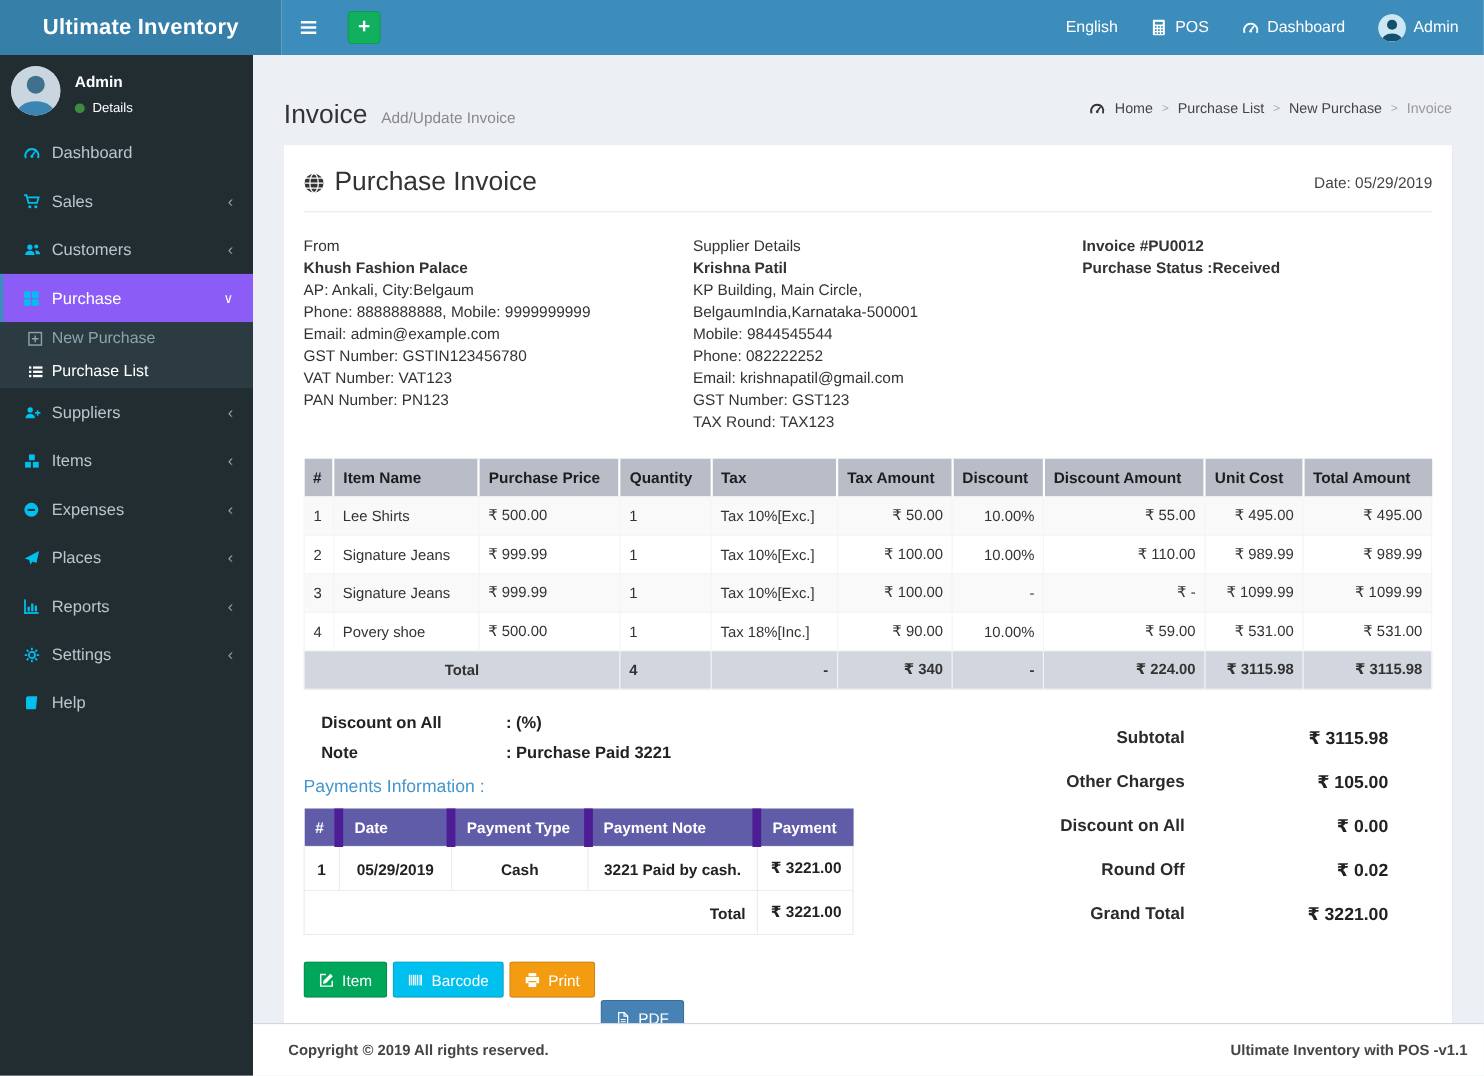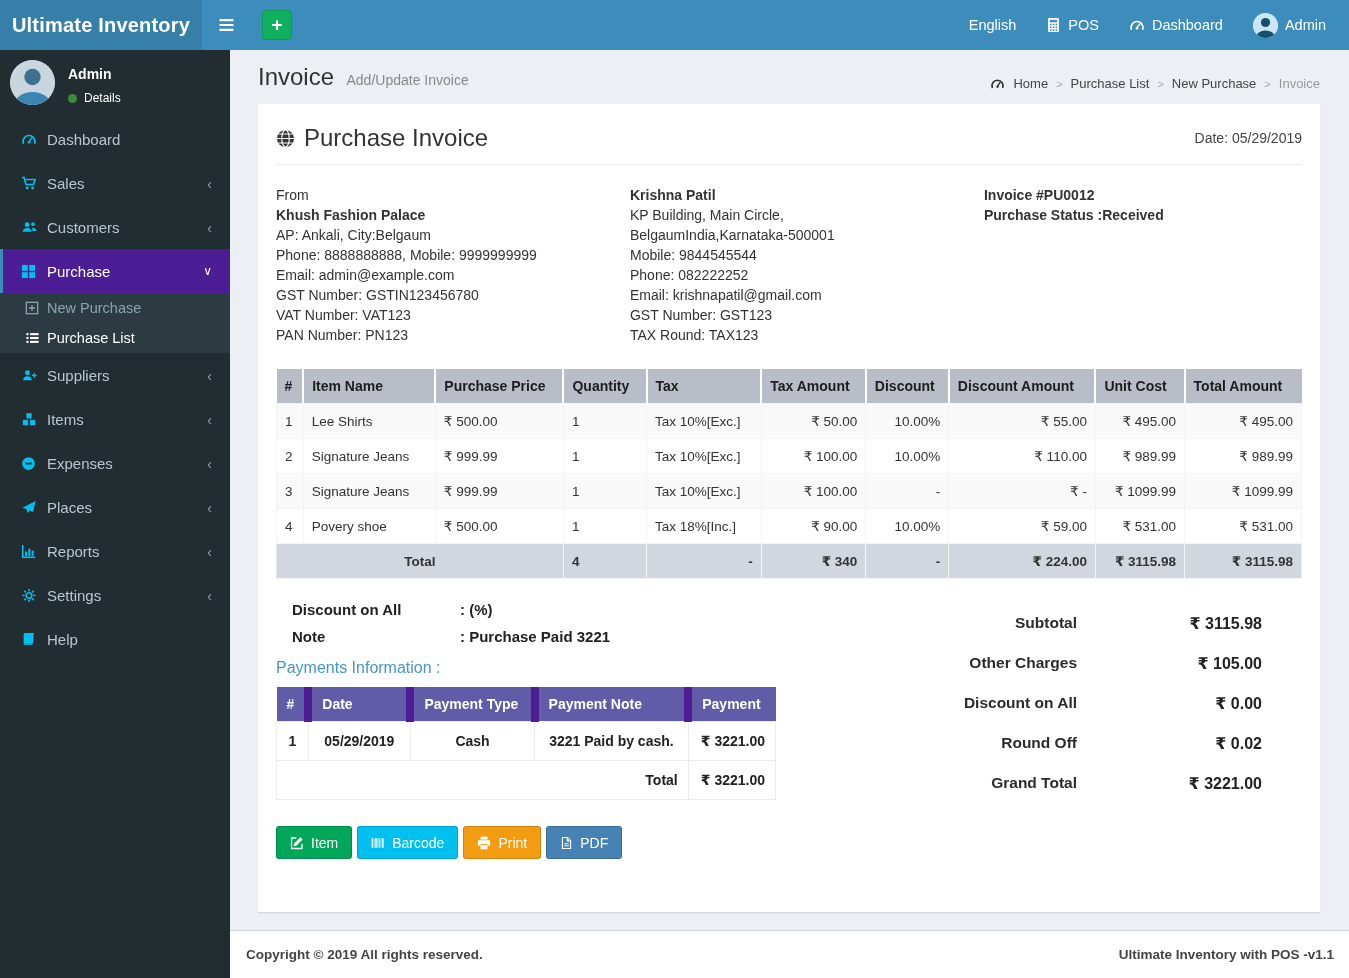--- a/index.html
+++ b/index.html
@@ -2,21 +2,21 @@
 <html><head>
 <meta charset="utf-8">
 <style>
   * { margin:0; padding:0; box-sizing:border-box; }
   html,body { width:1349px; height:978px; overflow:hidden; }
   body { font-family:"Liberation Sans","DejaVu Sans",sans-serif; color:#333; background:#ecf0f5; }
   .app { width:1349px; height:978px; display:flex; flex-direction:column; }
 
   
   .navbar { height:50px; display:flex; flex:0 0 50px; }
-  .logo { width:202px; background:#367fa9; color:#fff; display:flex; align-items:center; justify-content:center;
+  .logo { width:256px; background:#367fa9; color:#fff; display:flex; align-items:center; justify-content:center;
           font-size:20px; font-weight:bold; letter-spacing:.2px; }
   .nav-rest { flex:1; background:#3c8dbc; display:flex; align-items:center; color:#fff; }
   .nav-toggle { padding:0 16px; height:50px; display:flex; align-items:center; cursor:pointer; }
   .add-btn { width:30px; height:30px; margin-left:11px; background:#10b05f; border:1px solid #0d9a52; border-radius:4px;
              color:#fff; font-size:19px; font-weight:bold; display:flex; align-items:center; justify-content:center; }
   .nav-spacer { flex:1; }
   .nav-item { display:flex; align-items:center; gap:7px; padding:0 15px; height:50px; font-size:14.5px; }
   .nav-right { display:flex; align-items:center; padding-right:8px; }
   .nav-avatar { width:25px; height:25px; border-radius:50%; background:#cde6f4; overflow:hidden; position:relative; flex:0 0 25px; }
 
@@ -26,31 +26,31 @@
   .avatar { width:45px; height:45px; border-radius:50%; background:#c9d6df; overflow:hidden; flex:0 0 45px; }
   .user-name { color:#fff; font-weight:bold; font-size:14px; margin-top:6px; }
   .user-status { display:flex; align-items:center; gap:7px; margin-top:9px; font-size:12px; color:#fff; }
   .dot { width:9px; height:9px; border-radius:50%; background:#3d8b40; }
   .menu { list-style:none; }
   .menu-item { height:44px; display:flex; align-items:center; padding:0 18px; font-size:15px; cursor:pointer;
                border-left:3px solid transparent; }
   .menu-item .mi-icon { width:26px; color:#00c0ef; display:flex; align-items:center; }
   .menu-item .mi-label { flex:1; }
   .menu-item .chev { color:#8aa4af; font-size:15px; }
-  .menu-item.active { border-left-color:#3c8dbc; background:#4c1d95; color:#fff; }
+  .menu-item.active { border-left-color:#3c8dbc; background:#8b5cf6; color:#fff; }
   .menu-item.active .chev { color:#fff; font-size:12px; }
   .submenu { background:#2c3b41; list-style:none; }
   .submenu-item { height:30px; display:flex; align-items:center; padding:0 18px 0 25px; font-size:14.5px; color:#8aa4af; cursor:pointer; }
   .submenu-item .mi-icon { width:22px; color:inherit; display:flex; align-items:center; }
   .submenu-item.active { color:#fff; }
 
   
   .content-wrapper { flex:1; display:flex; flex-direction:column; min-width:0; background:#ecf0f5; }
   .content { flex:1; padding:13px 29px 0 28px; overflow:hidden; }
-  .content-header { display:flex; align-items:flex-end; justify-content:space-between; }
+  .content-header { display:flex; align-items:flex-start; justify-content:space-between;margin-top:28px; }
   .page-title { font-size:24px; color:#333; font-weight:normal; }
   .page-subtitle { font-size:14px; color:#888; margin-left:8px; }
   .breadcrumb { display:flex; align-items:center; gap:8px; font-size:13px; color:#444; }
   .breadcrumb .sep { color:#a8a8a8; font-size:11px; }
   .breadcrumb .current { color:#999; }
   .crumb { cursor:pointer; }
 
   .box { background:#fff; margin-top:13px; padding:20px 18px 25px 18px; box-shadow:0 1px 1px rgba(0,0,0,.1); height:808px; }
   .box-header { display:flex; align-items:center; justify-content:space-between; }
   .box-title { display:flex; align-items:center; gap:9px; font-size:24px; color:#333; }
@@ -91,24 +91,24 @@
 
   .summary { width:442px; margin-left:auto; margin-right:40px; margin-top:2px; }
   .srow { display:flex; align-items:center; height:40px; }
   .slabel { flex:1; text-align:right; font-weight:bold; font-size:15.5px; color:#2b2b2b; }
   .sval { width:185px; flex:0 0 185px; text-align:right; font-weight:bold; font-size:16px; color:#222; }
 
   .buttons { display:flex; gap:5px; margin-top:23px; }
   .btn { height:33px; padding:0 13px; border-radius:3px; color:#fff; font-size:14px; display:flex; align-items:center; gap:7px;
          border:1px solid rgba(0,0,0,.15); cursor:pointer; }
   .btn-edit { background:#00a65a; } .btn-barcode { background:#00c0ef; }
-  .btn-print { background:#f39c12; } .btn-pdf { background:#4682b4; }
+  .btn-print { background:#f39c12; } .btn-pdf { background:#4682b4;margin-top:35px; }
 
   .footer { height:48px; flex:0 0 48px; background:#fff; border-top:1px solid #d2d6de; display:flex; align-items:center;
-            justify-content:space-between; padding:0 15px 0 16px; font-size:13.5px; font-weight:bold; color:#444; }
+            justify-content:space-between; padding:0 15px 0 32px; font-size:13.5px; font-weight:bold; color:#444; }
 
   .main { flex:1; display:flex; min-height:0; }
   svg { display:block; }
 </style>
 </head>
 <body>
 
 <div class="app">
 
   <div class="navbar">
@@ -391,20 +391,21 @@
               <div>From</div>
               <div class="name">Khush Fashion Palace</div>
               <div>AP: Ankali, City:Belgaum</div>
               <div>Phone: 8888888888, Mobile: 9999999999</div>
               <div>Email: admin@example.com</div>
               <div>GST Number: GSTIN123456780</div>
               <div>VAT Number: VAT123</div>
               <div>PAN Number: PN123</div>
             </div>
             <div class="info-col c2">
+              <div>Supplier Details</div>
               <div class="name">Krishna Patil</div>
               <div class="addr">KP Building, Main Circle, BelgaumIndia,Karnataka-500001</div>
               <div>Mobile: 9844545544</div>
               <div>Phone: 082222252</div>
               <div>Email: krishnapatil@gmail.com</div>
               <div>GST Number: GST123</div>
               <div>TAX Round: TAX123</div>
             </div>
             <div class="info-col c3">
               <div class="bold-line">Invoice #PU0012</div>

